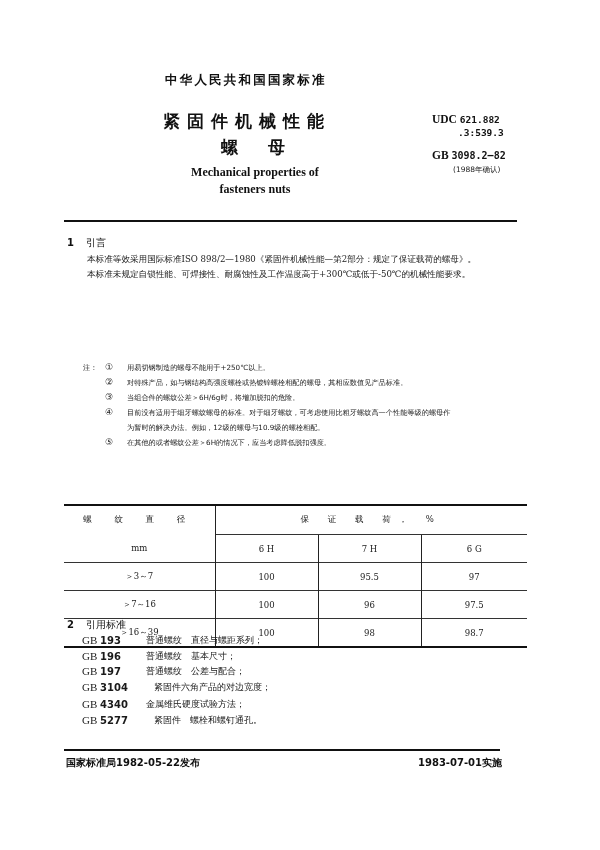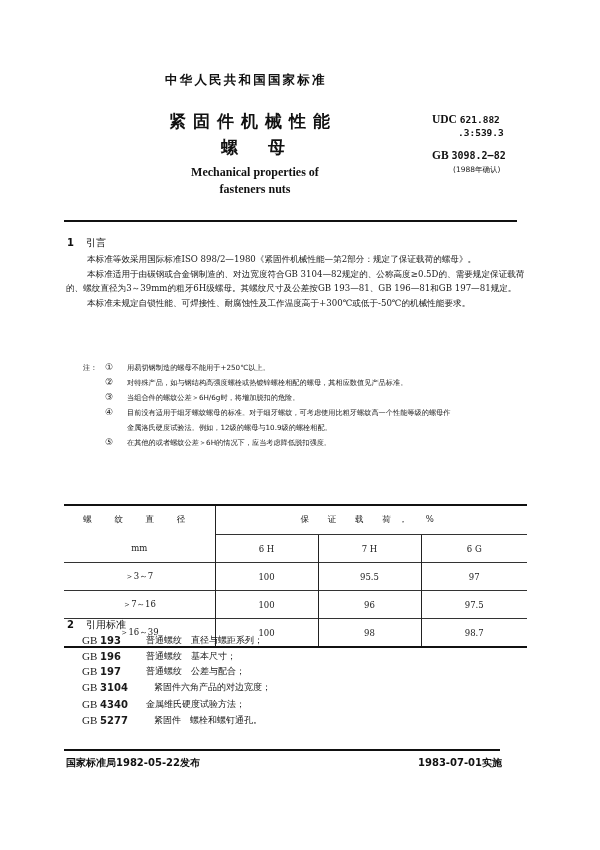--- a/index.html
+++ b/index.html
@@ -2,21 +2,21 @@
 <html><head>
   <meta charset="utf-8">
   <style>
     html, body { margin: 0; padding: 0; }
     body {
       width: 600px; height: 850px; background: #ffffff; position: relative; overflow: hidden;
       color: #1a1a1a; font-family: "DejaVu Serif", "Liberation Serif", serif;
     }
     .abs { position: absolute; }
     .std-header { left: 165px; top: 72px; font-family: "DejaVu Sans", sans-serif; font-weight: bold; font-size: 12.5px; letter-spacing: 2.2px; color: #111; }
-    .title-cn { left: 163px; top: 110px; width: 180px; text-align: center; font-family: "DejaVu Sans", sans-serif; font-weight: bold; font-size: 17px; letter-spacing: 7px; color: #111; }
+    .title-cn { left: 163px; top: 110px; width: 180px; font-family: "DejaVu Sans", sans-serif; font-weight: bold; font-size: 17px; letter-spacing: 7px; color: #111; }
     .title-cn2 { left: 163px; top: 136px; width: 180px; text-align: center; font-family: "DejaVu Sans", sans-serif; font-weight: bold; font-size: 17px; letter-spacing: 30px; padding-left: 30px; box-sizing: border-box; color: #111; }
     .title-en { left: 150px; top: 164px; width: 210px; text-align: center; font-family: "Liberation Serif", serif; font-weight: bold; font-size: 12px; line-height: 17px; color: #111; }
     .udc { left: 432px; top: 113px; font-family: "Liberation Serif", serif; font-weight: bold; font-size: 11.5px; line-height: 12px; color: #111; }
     .udc .mono { font-family: "DejaVu Sans Mono", monospace; font-size: 9.5px; }
     .gb-code { left: 432px; top: 149px; font-family: "Liberation Serif", serif; font-weight: bold; font-size: 11.5px; color: #111; }
     .gb-code .mono { font-family: "DejaVu Sans Mono", monospace; font-size: 10px; }
     .confirm { left: 453px; top: 165px; font-family: "DejaVu Sans", sans-serif; font-size: 7.5px; color: #222; }
     .rule { background: #111; height: 2px; }
     .section-title { font-family: "DejaVu Sans", sans-serif; font-size: 10px; color: #111; }
     .section-title .num { font-weight: bold; margin-right: 12px; }
@@ -60,21 +60,20 @@
 <div class="abs confirm">(1988年确认)</div>
 
 <div class="abs rule" style="left:64px; top:220px; width:453px;"></div>
 
 <div class="abs section-title" style="left:67px; top:236px;">
   <span class="num">1</span><span>引言</span>
 </div>
 
 <div class="abs para" style="left:66px; top:252px; width:462px;">
   <p>本标准等效采用国际标准ISO 898/2—1980《紧固件机械性能—第2部分：规定了保证载荷的螺母》。</p>
-  <p>本标准适用于由碳钢或合金钢制造的、对边宽度符合GB 3104—82规定的、公称高度≥0.5D的、需要规定保证载荷的、螺纹直径为3～39mm的粗牙6H级螺母。其螺纹尺寸及公差按GB 193—81、GB 196—81和GB 197—81规定。</p>
   <p>本标准未规定自锁性能、可焊接性、耐腐蚀性及工作温度高于+300℃或低于-50℃的机械性能要求。</p>
 </div>
 
 <div class="abs notes" style="left:83px; top:360px; width:445px;">
   <div class="note-row">
     <span class="note-label">注：</span>
     <span class="note-mark">①</span>
     <span class="note-text">用易切钢制造的螺母不能用于+250℃以上。</span>
   </div>
   <div class="note-row">
@@ -85,21 +84,21 @@
   <div class="note-row">
     <span class="note-label"></span>
     <span class="note-mark">③</span>
     <span class="note-text">当组合件的螺纹公差＞6H/6g时，将增加脱扣的危险。</span>
   </div>
   <div class="note-row">
     <span class="note-label"></span>
     <span class="note-mark">④</span>
     <span class="note-text">目前没有适用于细牙螺纹螺母的标准。对于细牙螺纹，可考虑使用比粗牙螺纹高一个性能等级的螺母作</span>
   </div>
-  <div class="note-cont">金属洛氏硬度试验法。例如，12级的螺母与10.9级的螺栓相配。</div>
+  <div class="note-cont">为暂时的解决办法。例如，12级的螺母与10.9级的螺栓相配。</div>
   <div class="note-row">
     <span class="note-label"></span>
     <span class="note-mark">⑤</span>
     <span class="note-text">在其他的或者螺纹公差＞6H的情况下，应当考虑降低脱扣强度。</span>
   </div>
 </div>
 
 <table class="abs load" style="left:64px; top:456px; width:463px; border-top:2px solid #111; border-bottom:2px solid #111;">
   <colgroup>
     <col style="width:151px">

